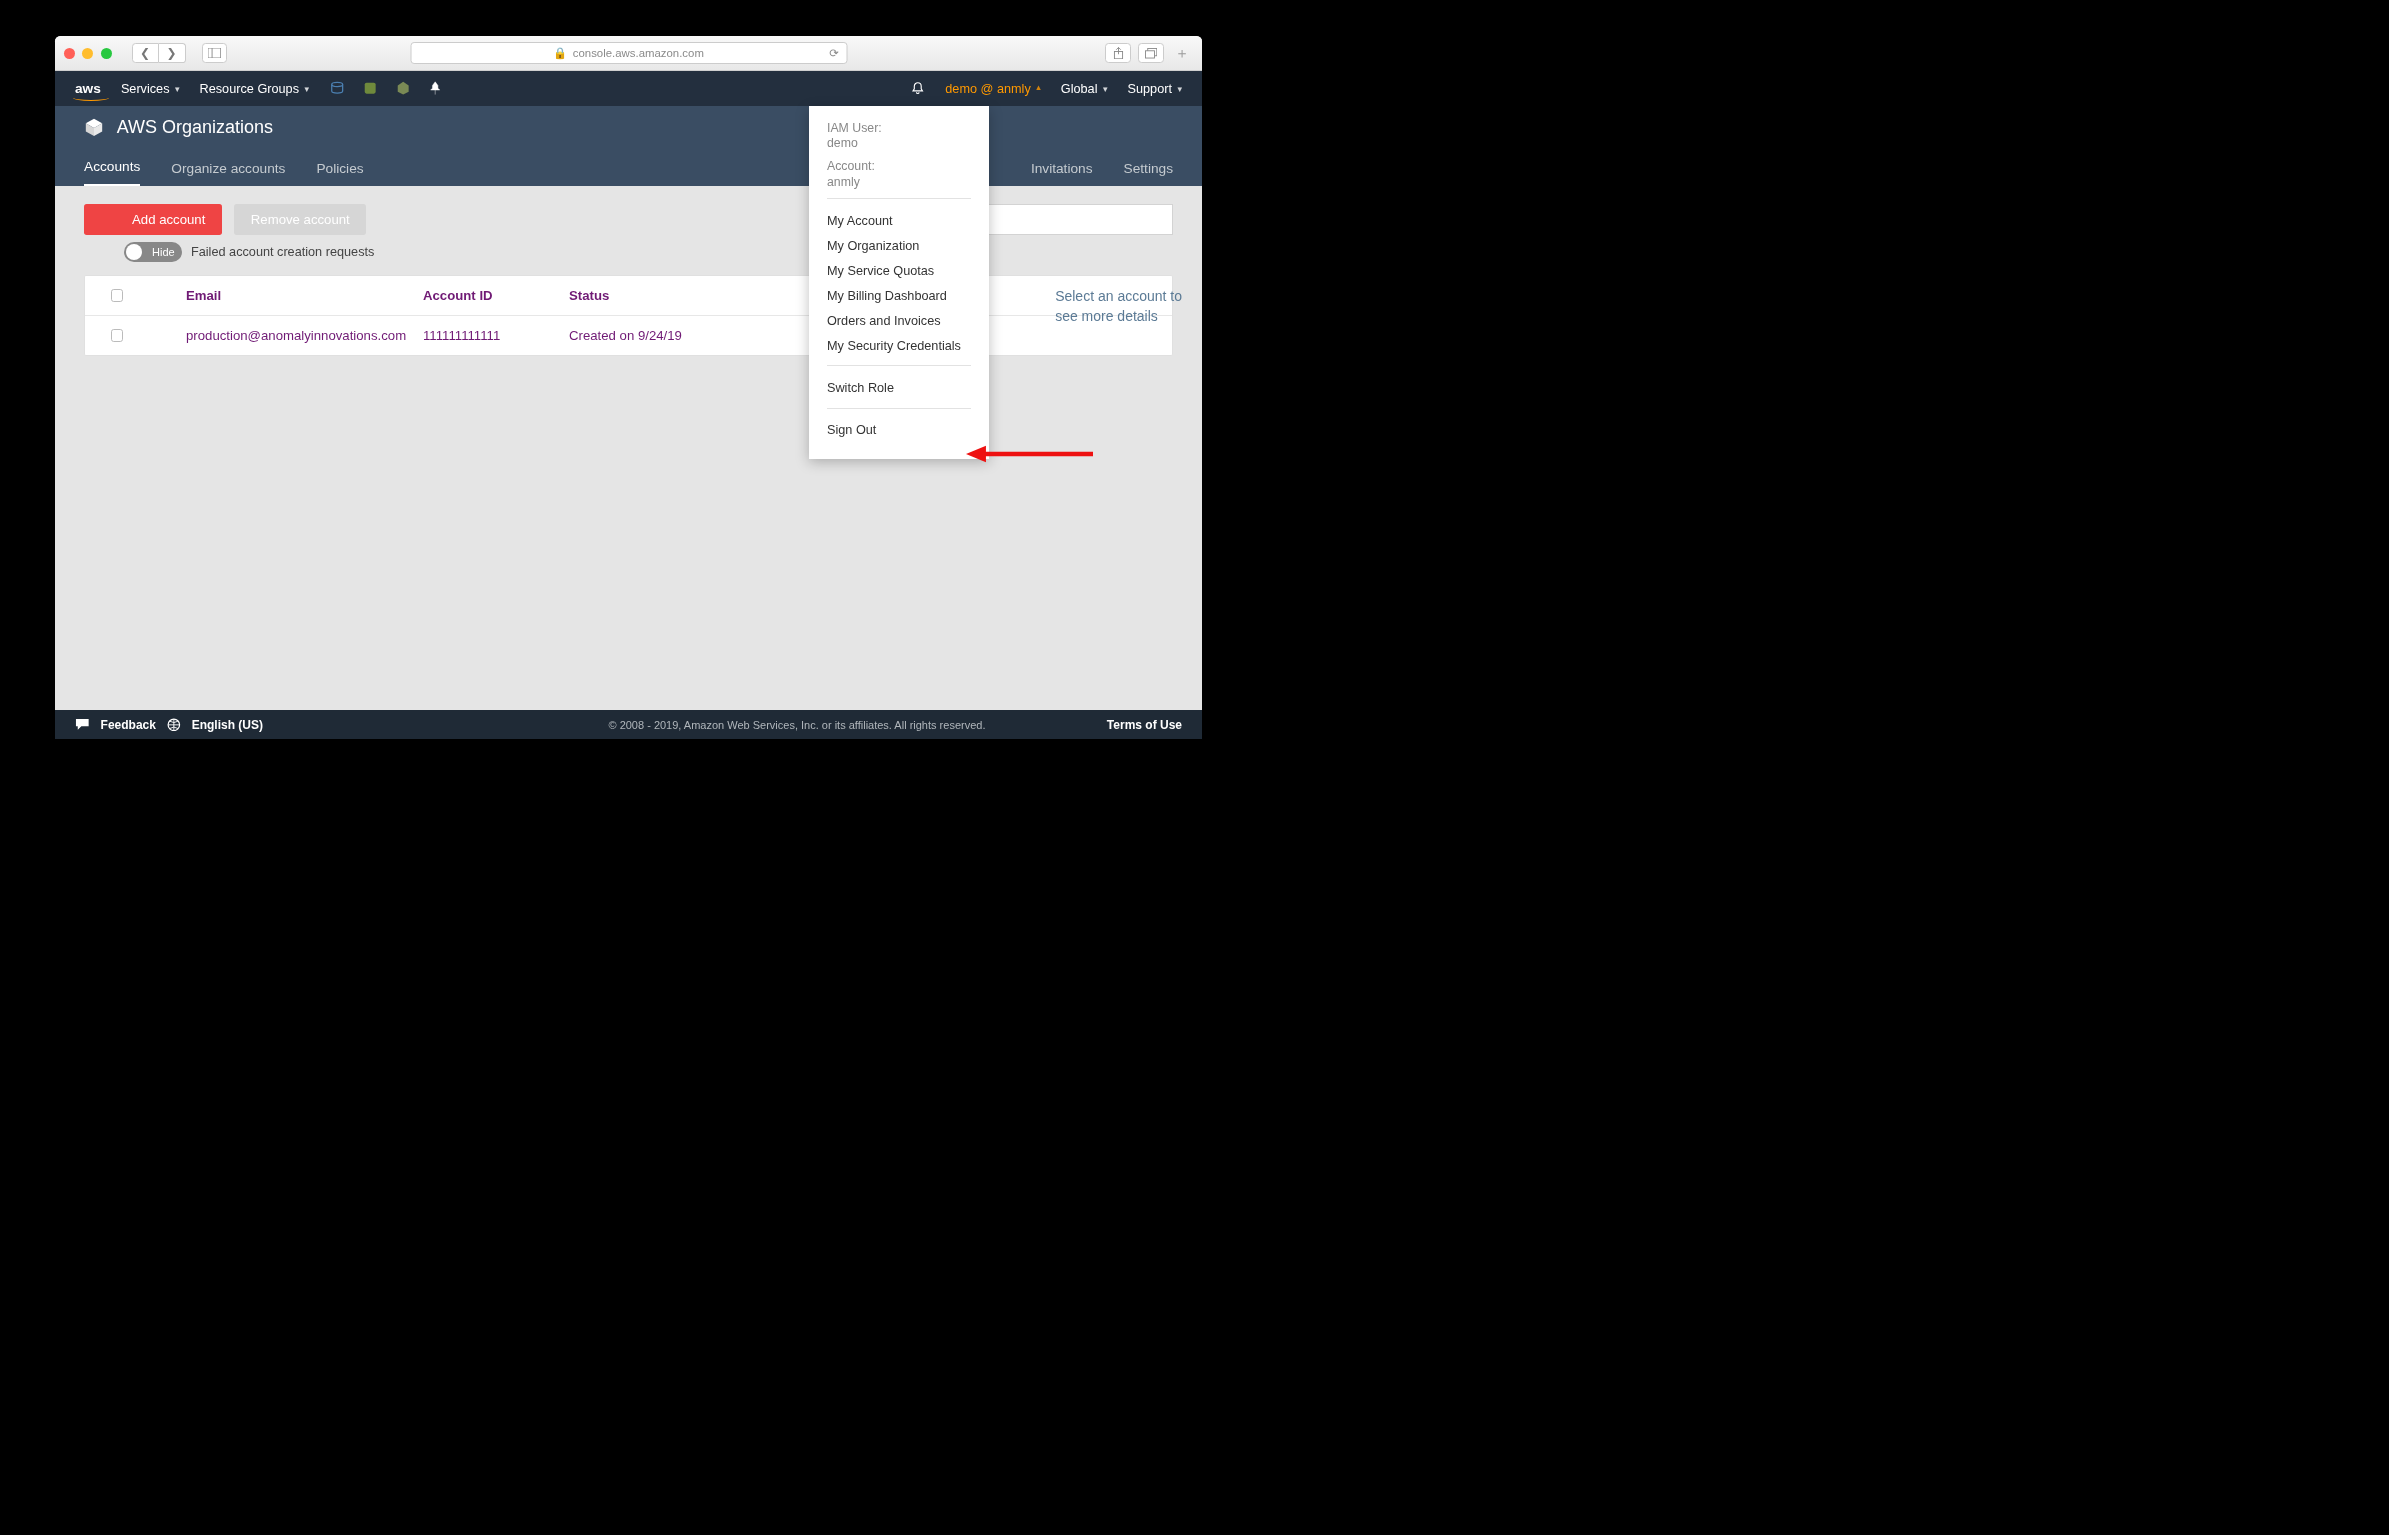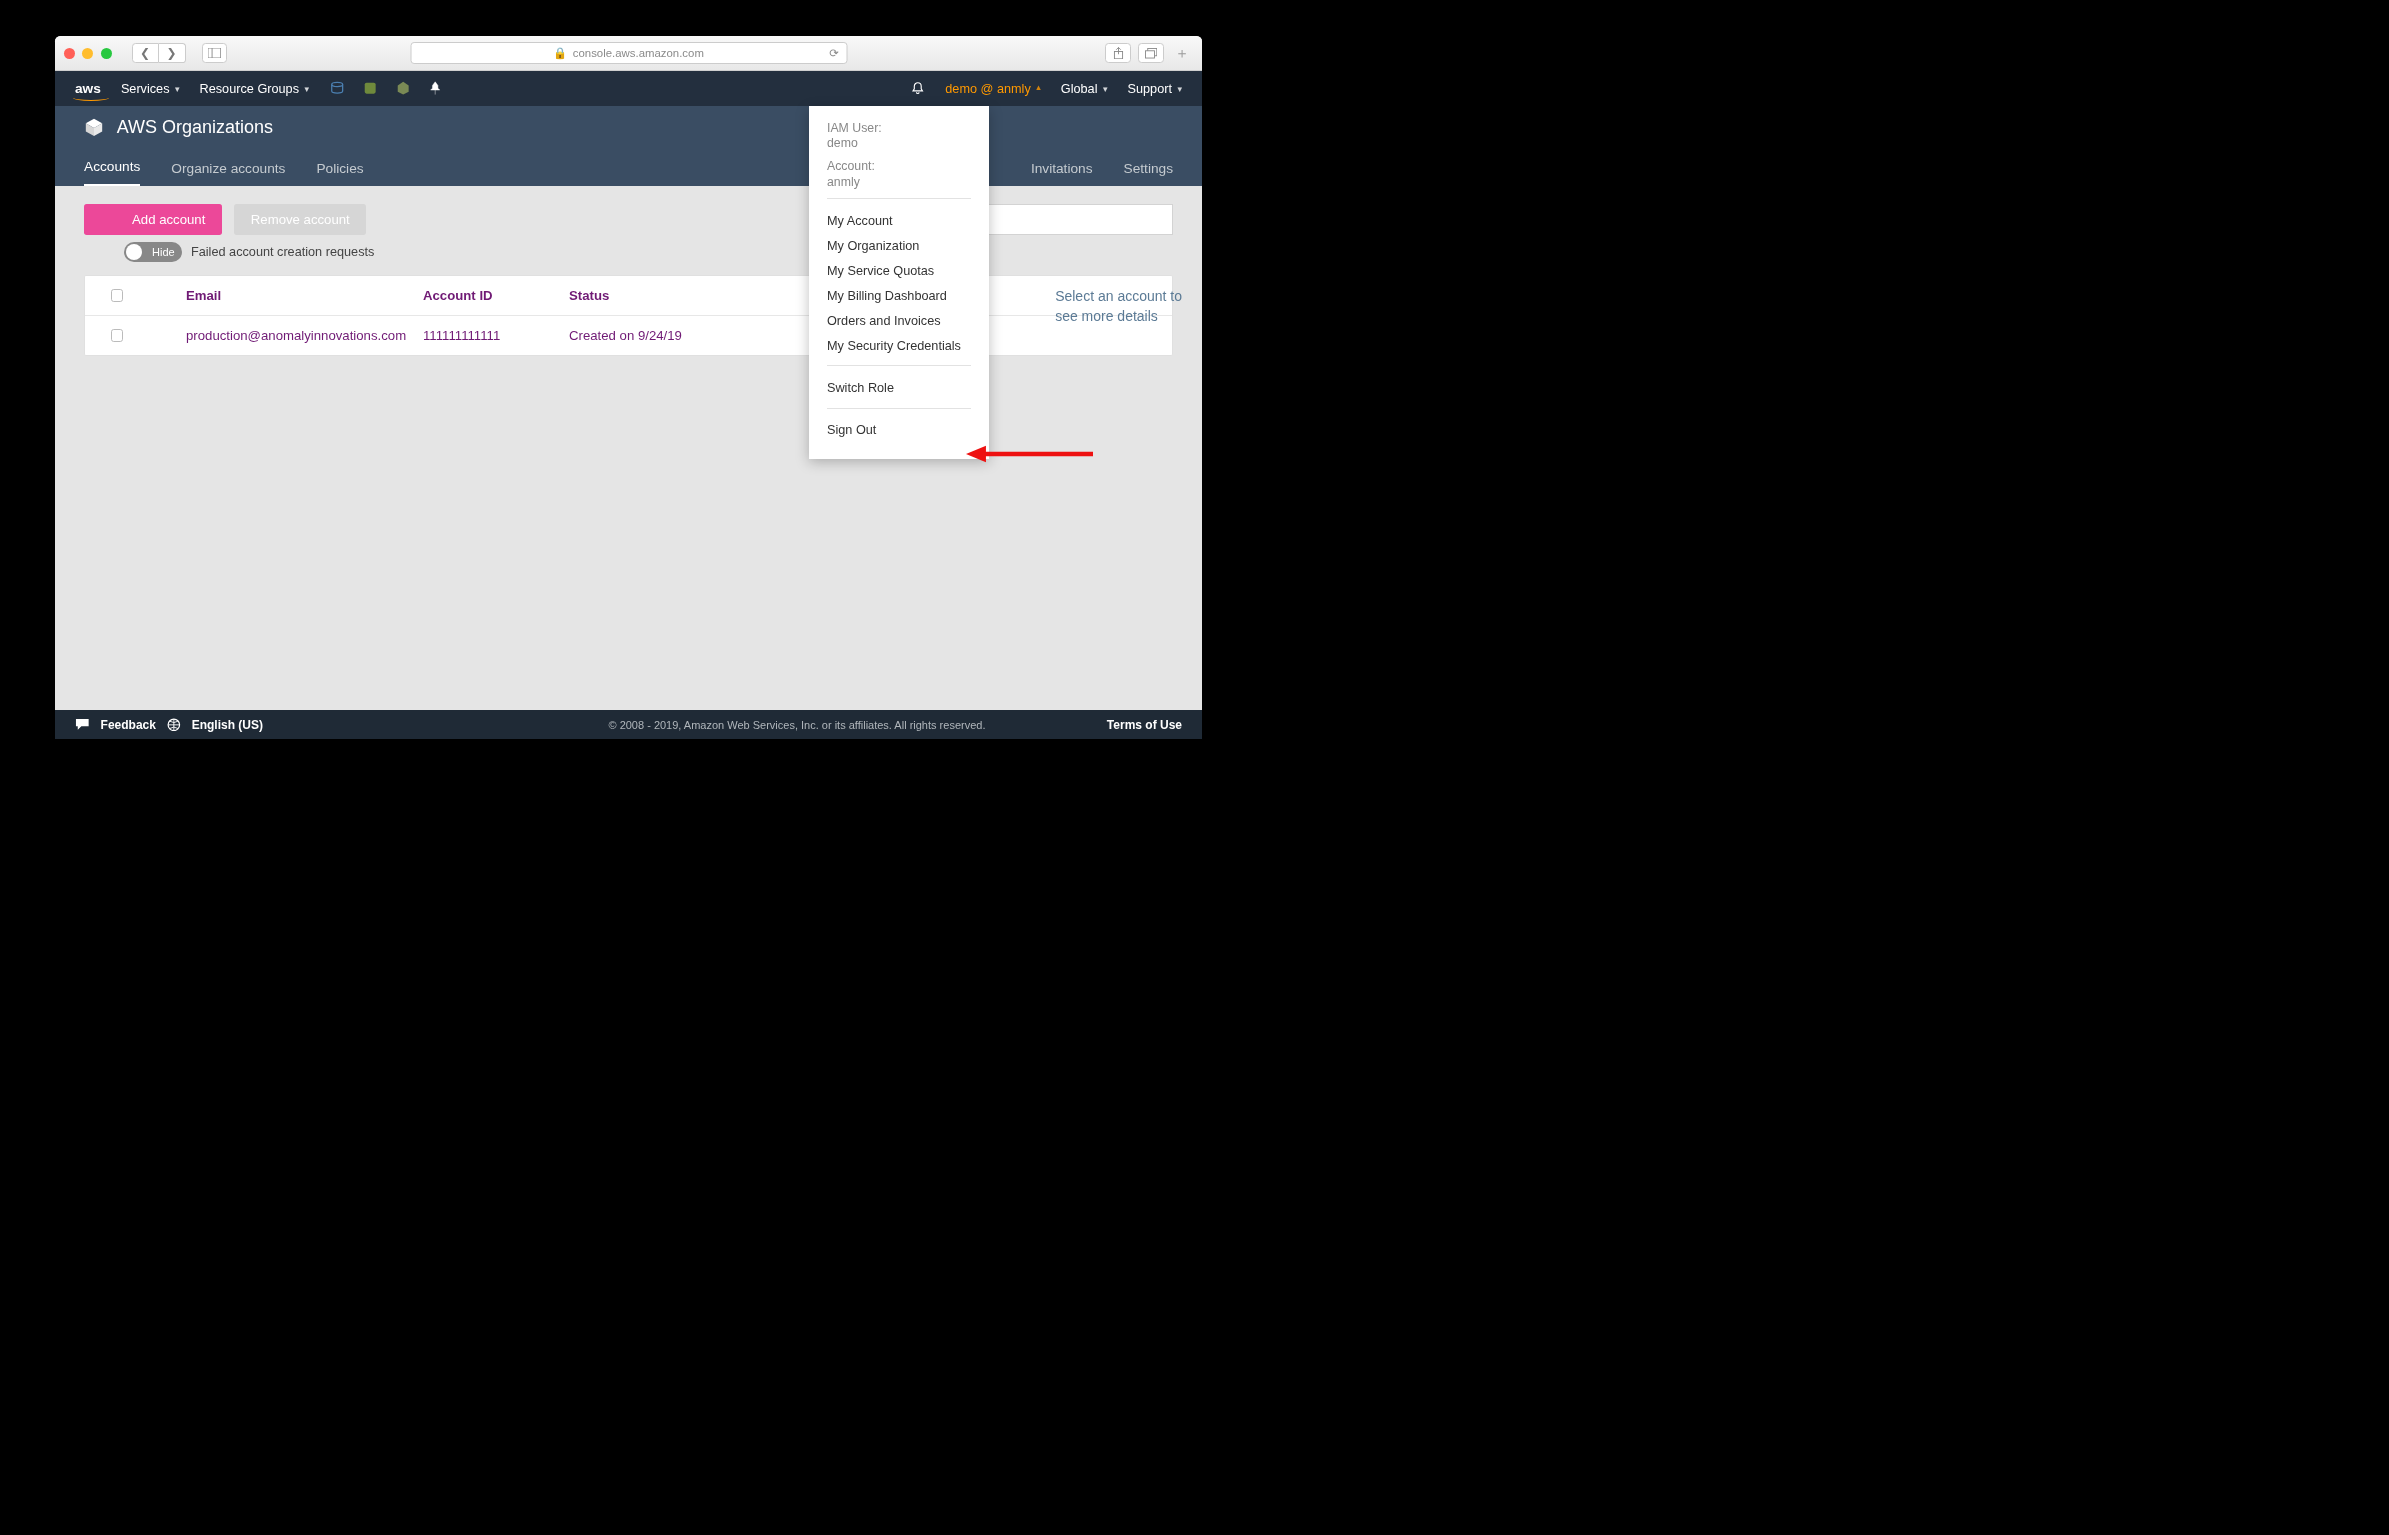--- a/index.html
+++ b/index.html
@@ -100,21 +100,21 @@
     background:#e5e5e5;height:calc(100% - 35px - 35px - 42px - 38px - 29px);
     position:relative;
   }
   .toolbar-row{
     display:flex;align-items:center;padding:18px 29px 0 29px;gap:12.7px;
   }
   .btn{
     height:31px;padding:0 16.4px;border-radius:2.7px;font-size:13.2px;border:none;
     cursor:pointer;
   }
-  .btn-primary{background:#ec4899;color:#fff;padding-left:48px;}
+  .btn-primary{background:#ef4444;color:#fff;padding-left:48px;}
   .btn-secondary{background:#d6d6d6;color:#fff;}
   .search-box{
     margin-left:auto;height:31px;width:346px;background:#fff;
     border:0.9px solid #d3d3d3;display:flex;align-items:center;padding:0 11px;
     gap:7.3px;color:#999;
   }
   .search-box input{
     border:none;outline:none;font-size:13.2px;font-style:italic;color:#777;width:100%;
   }
   .mag-glyph{color:#aaa;}

